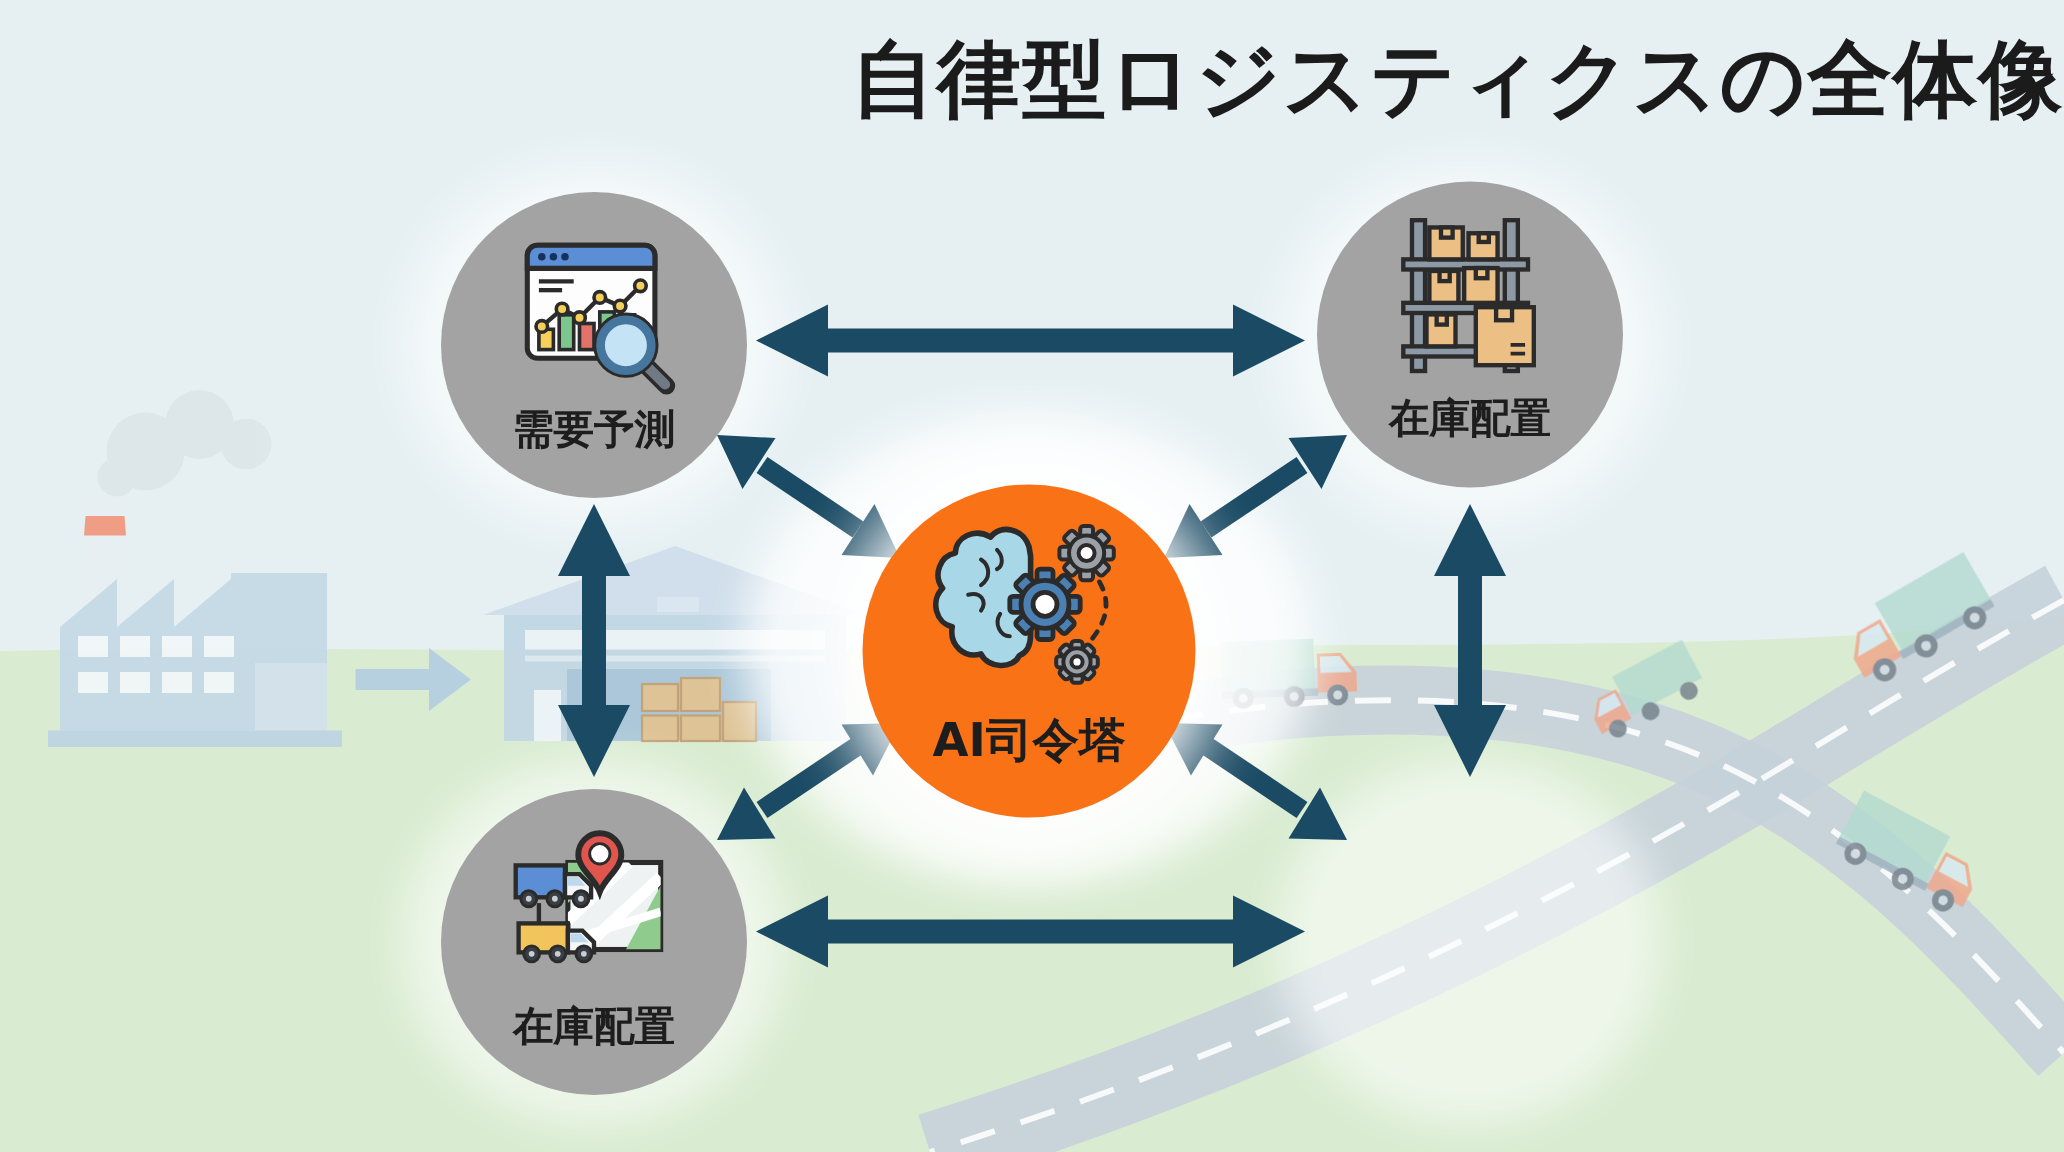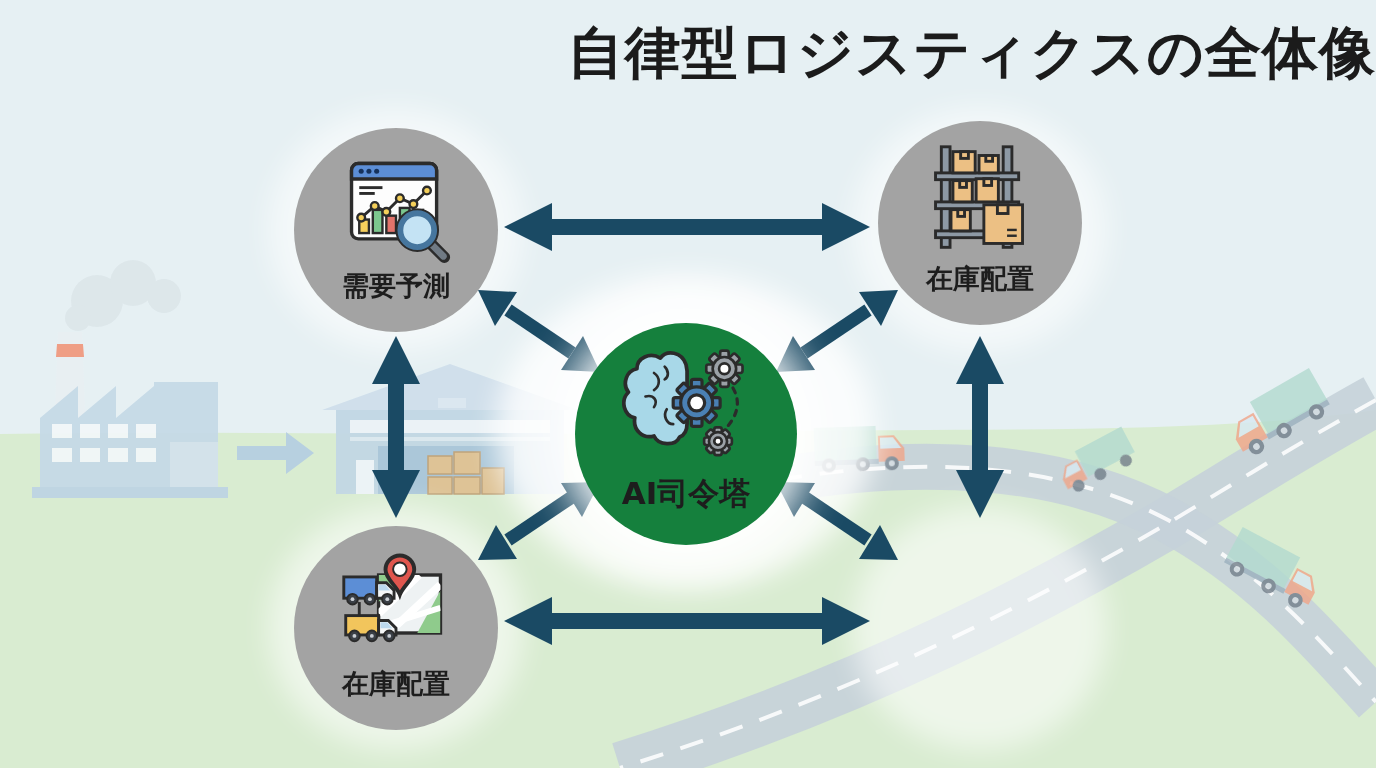--- a/index.html
+++ b/index.html
@@ -18,21 +18,21 @@
     background:#a3a3a3;display:flex;flex-direction:column;align-items:center;
     padding-top:20px;gap:2px;
   }
   .node .node-icon{width:116px;height:118px;display:block;}
   .node .node-label{font-size:27px;font-weight:700;color:#1d1d1d;white-space:nowrap;}
   .node.pos-tl{left:294px;top:128px;}
   .node.pos-tr{left:878px;top:121px;}
   .node.pos-bl{left:294px;top:526px;}
   .node.pos-br{left:878px;top:526px;}
   .node.center{
-    left:575px;top:323px;width:222px;height:222px;background:#15803d;
+    left:575px;top:323px;width:222px;height:222px;background:#f97316;
     box-shadow:0 0 46px 18px rgba(255,255,255,0.95);padding-top:18px;
   }
   .node.center .node-icon{width:128px;height:130px;}
   .node.center .node-label{font-size:31px;font-weight:800;}
 </style>
 </head>
 <body>
 
 <div class="canvas">
 

